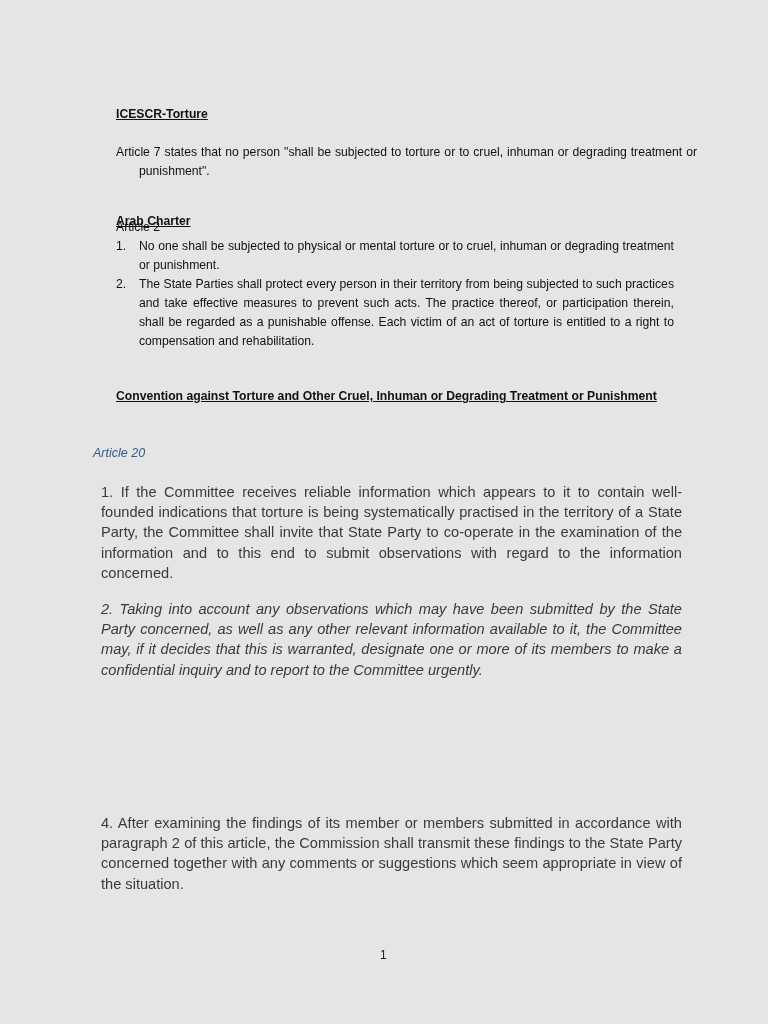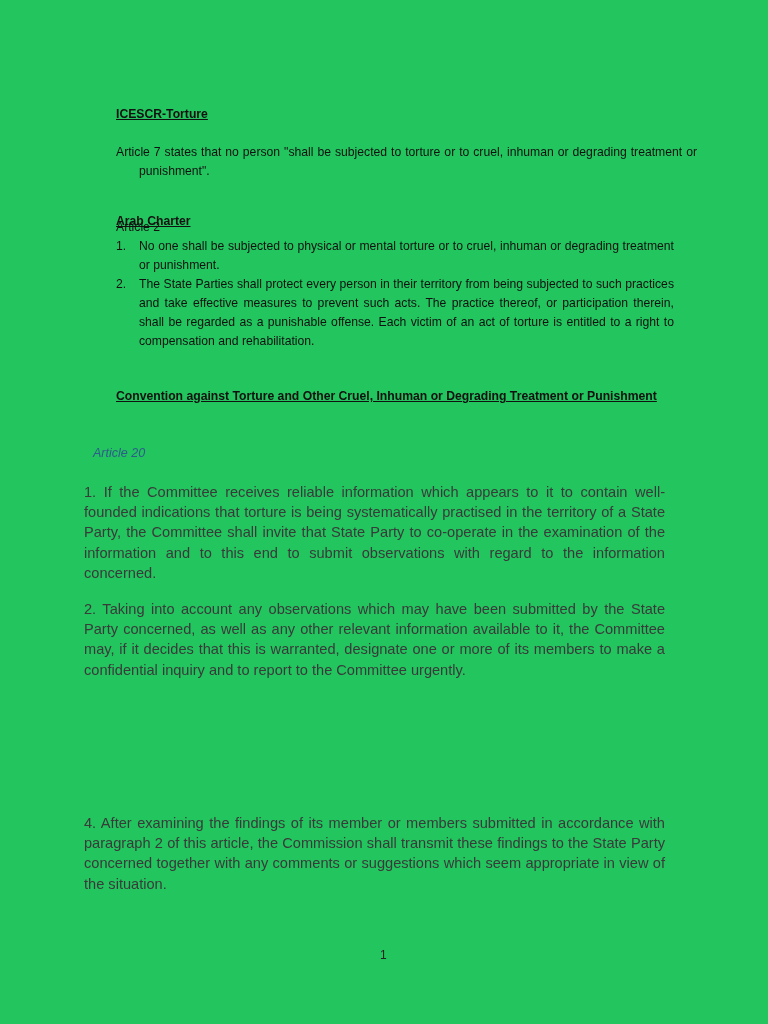--- a/index.html
+++ b/index.html
@@ -1,26 +1,26 @@
 <!DOCTYPE html>
 <html><head>
 <meta charset="utf-8">
 <style>
   html, body { margin: 0; padding: 0; background: #ffffff; }
   body { width: 768px; height: 1024px; position: relative; overflow: hidden; font-family: "Liberation Sans", sans-serif; }
-  .page { position: absolute; left: 0; top: 0; width: 768px; height: 1024px; background: #22c55e; }
+  .page { position: absolute; left: 0; top: 0; width: 768px; height: 1024px; background: #e5e5e5; }
   .small { position: absolute; left: 116px; width: 558px; font-size: 12.2px; line-height: 19px; color: #111; }
   .heading-u { font-weight: bold; text-decoration: underline; }
   .justify { text-align: justify; }
   .hang { padding-left: 23px; text-indent: -23px; }
   .list { margin: 0; padding: 0; list-style: none; }
   .list li { position: relative; padding-left: 23px; text-align: justify; }
   .list li .num { position: absolute; left: 0; top: 0; }
   .art20 { position: absolute; left: 93px; top: 446px; font-size: 12.5px; font-style: italic; font-weight: normal; color: #2f5b8c; }
-  .big { position: absolute; left: 84px; width: 581px; font-size: 14.6px; line-height: 20.2px; color: #3a3a3a; text-align: justify; }
+  .big { position: absolute; left: 101px; width: 581px; font-size: 14.6px; line-height: 20.2px; color: #3a3a3a; text-align: justify; }
   .big p { margin: 0; }
   .pagenum { position: absolute; left: 380px; top: 948px; font-size: 12px; color: #222; }
 </style>
 </head>
 <body>
 
 <div class="page">
 
   <div class="small heading-u" style="top:105px;">ICESCR-Torture</div>
 
@@ -40,21 +40,21 @@
     </li>
   </ul>
 
   <div class="small heading-u" style="top:387px; width:560px;">Convention against Torture and Other Cruel, Inhuman or Degrading Treatment or Punishment</div>
 
   <div class="art20">Article 20</div>
 
   <div class="big" style="top:482px;">
     <p>1. If the Committee receives reliable information which appears to it to contain well-founded indications that torture is being systematically practised in the territory of a State Party, the Committee shall invite that State Party to co-operate in the examination of the information and to this end to submit observations with regard to the information concerned.</p>
   </div>
-  <div class="big" style="top:599px;">
+  <div class="big" style="top:599px;font-style:italic;">
     <p>2. Taking into account any observations which may have been submitted by the State Party concerned, as well as any other relevant information available to it, the Committee may, if it decides that this is warranted, designate one or more of its members to make a confidential inquiry and to report to the Committee urgently.</p>
   </div>
   <div class="big" style="top:813px;">
     <p>4. After examining the findings of its member or members submitted in accordance with paragraph 2 of this article, the Commission shall transmit these findings to the State Party concerned together with any comments or suggestions which seem appropriate in view of the situation.</p>
   </div>
 
   <div class="pagenum">1</div>
 </div>
 
 </body></html>

